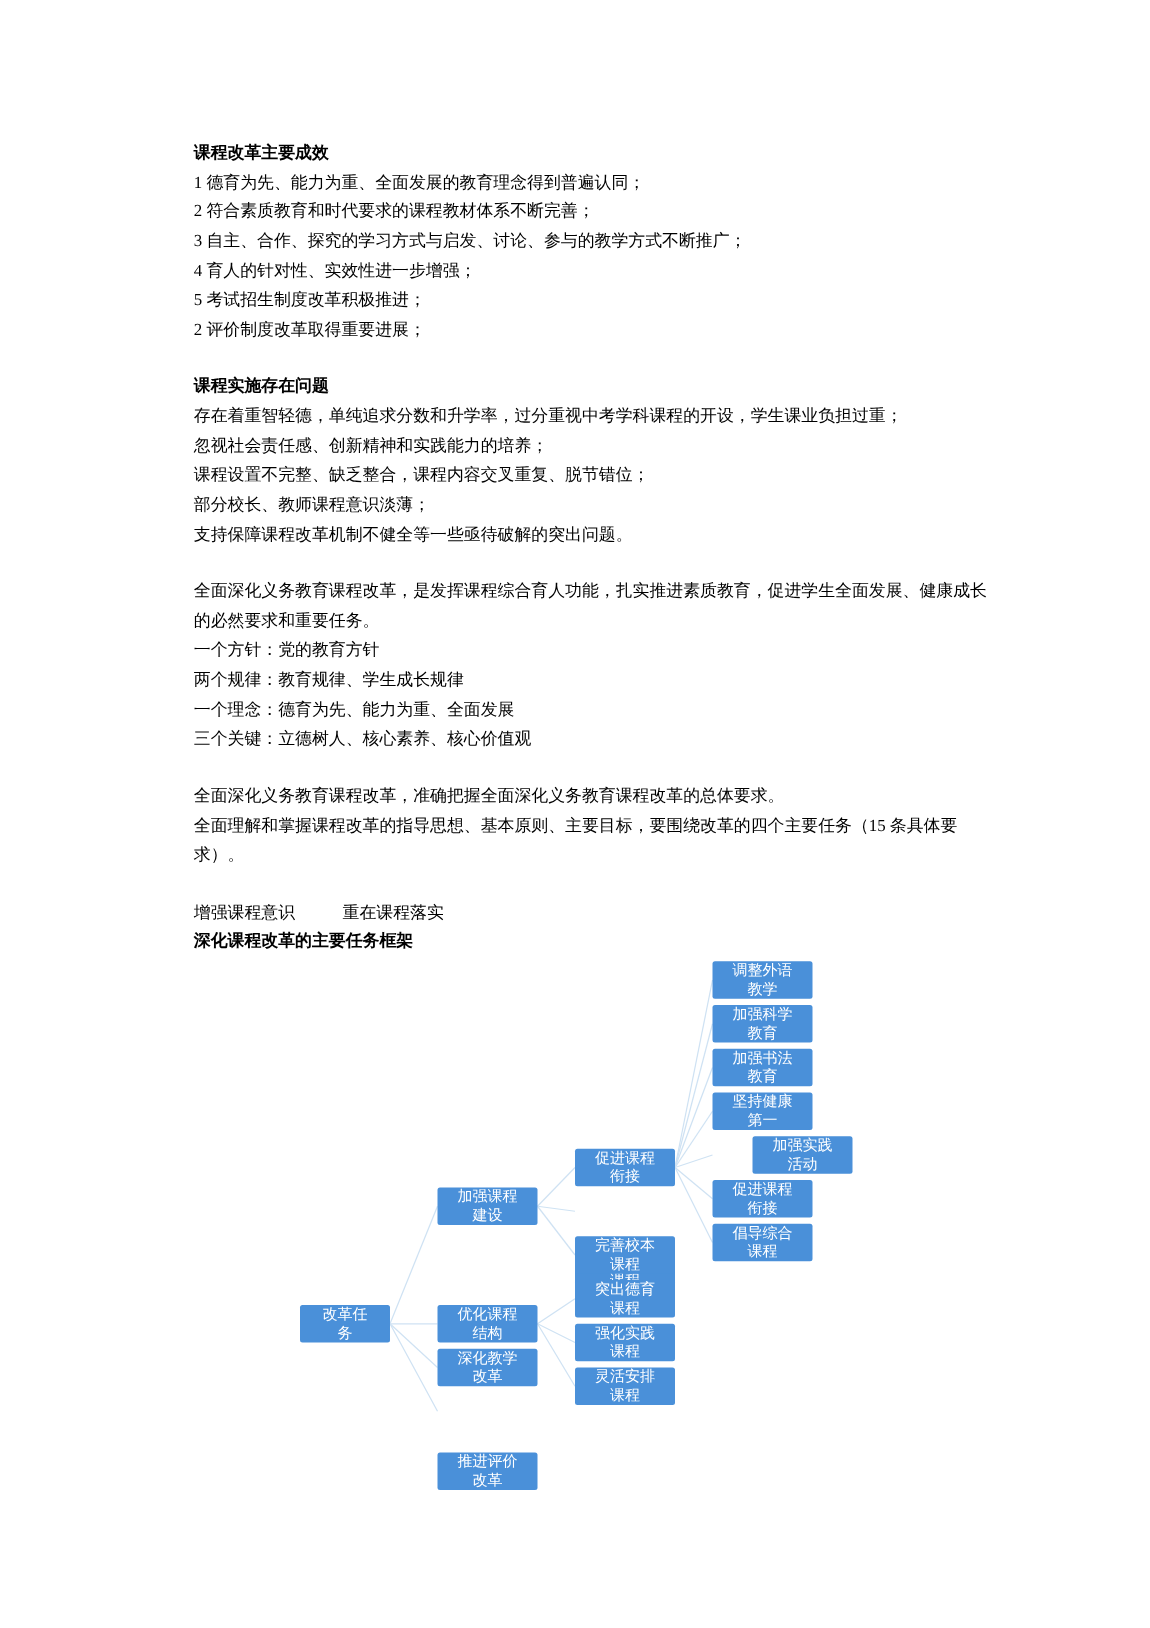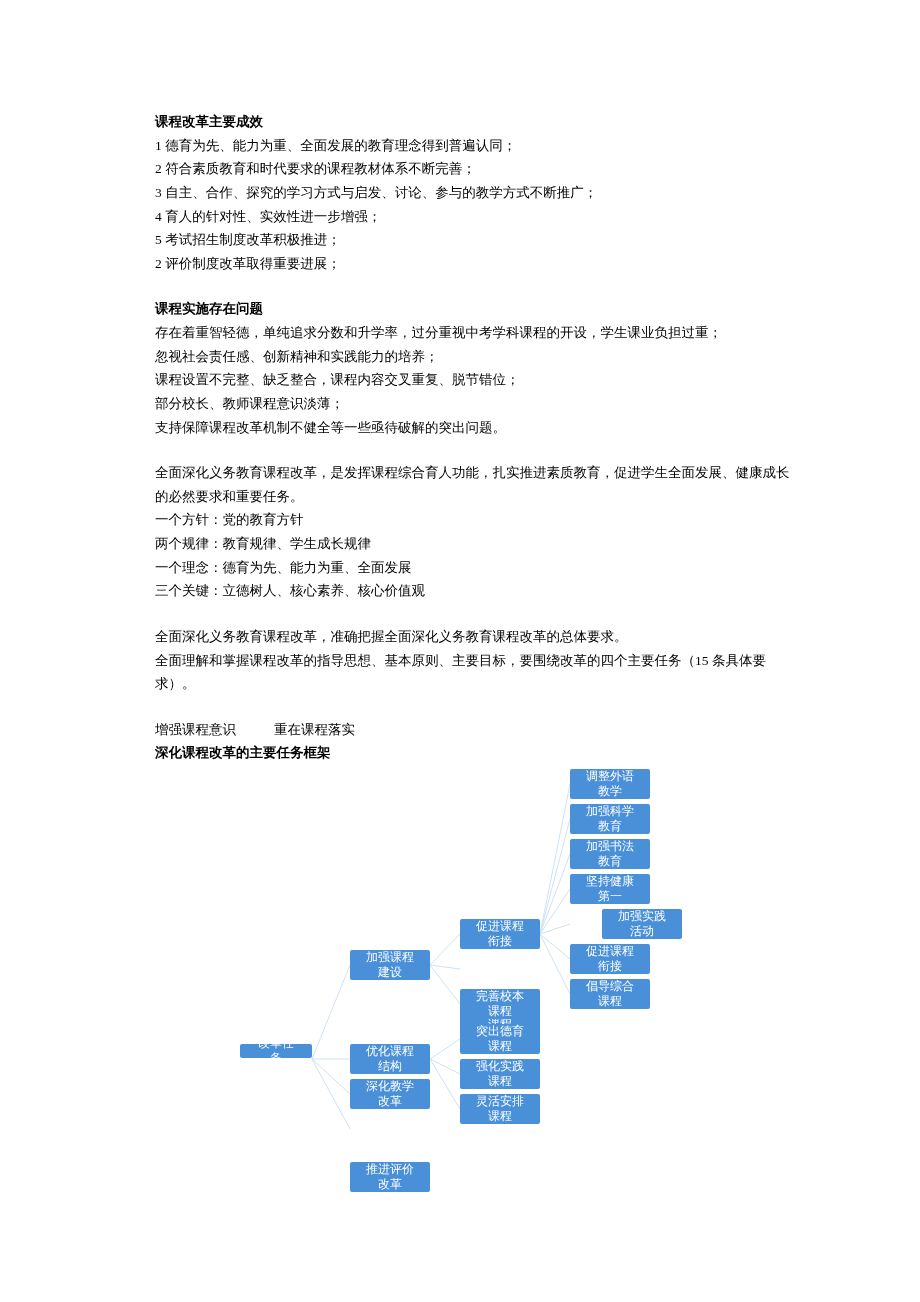--- a/index.html
+++ b/index.html
@@ -44,21 +44,21 @@
     font-size: 12px;
     text-align: center;
     padding: 3px 16px;
     border-radius: 2px;
     box-sizing: border-box;
     line-height: 1.25;
     display: flex;
     align-items: center;
     justify-content: center;
   }
-  .w1 { width: 72px; height: 14px; }
+  .w1 { width: 72px; height: 30px; }
   .w2 { width: 80px; height: 30px; }
   svg.lines {
     position: absolute;
     left: 0;
     top: 0;
     width: 640px;
     height: 420px;
   }
   svg.lines line {
     stroke: #cfe2f3;

